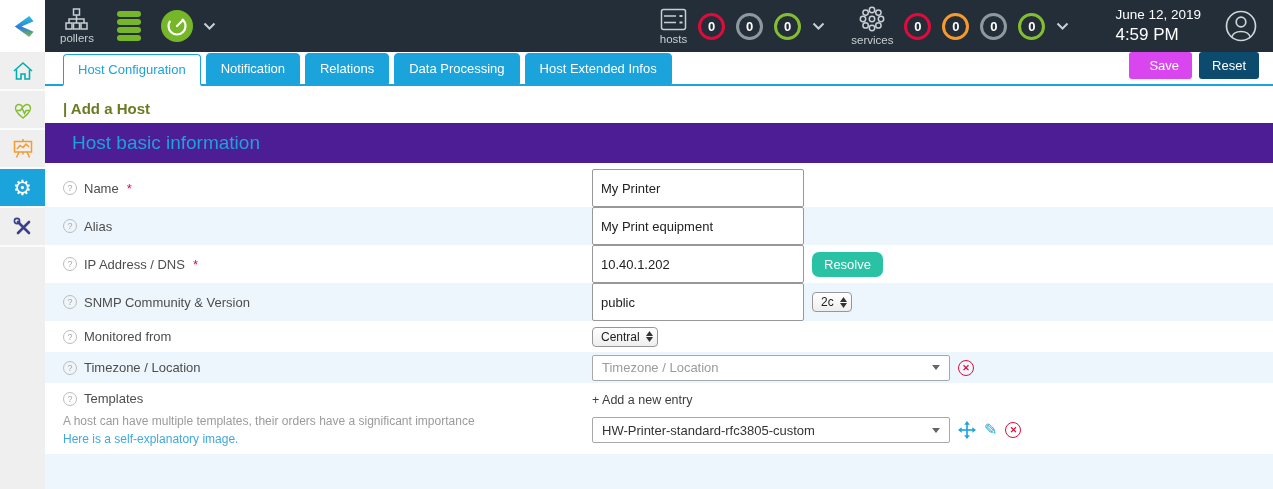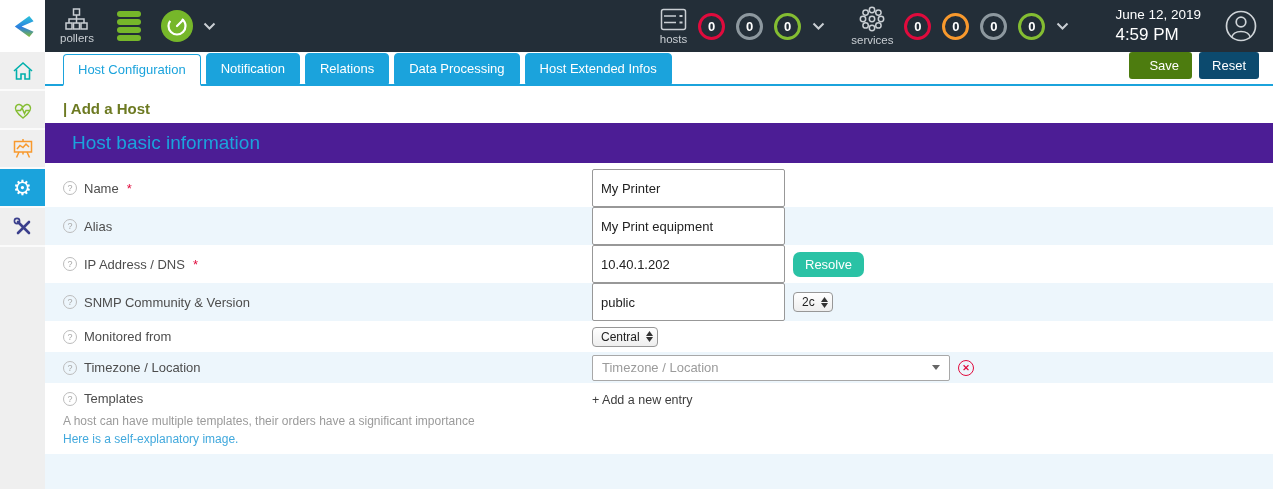--- a/index.html
+++ b/index.html
@@ -41,37 +41,37 @@
   .breadcrumb span { cursor:pointer; }
   .breadcrumb .sep { margin:0 6px; cursor:default; }
 
   .tabbar { display:flex; align-items:flex-end; padding:0 14px 0 18px; border-bottom:2px solid #1ba3dc; }
   .tab { font-size:13px; padding:7px 14px; margin-right:5px; border-radius:4px 4px 0 0;
          background:#1ba3dc; color:#fff; border:1px solid #1ba3dc; cursor:pointer; white-space:nowrap; }
   .tab.active { background:#fff; color:#1ba3dc; border:1px solid #1ba3dc; border-bottom:2px solid #fff; margin-bottom:-2px; }
   .tab-actions { margin-left:auto; display:flex; gap:7px; padding-bottom:5px; }
   .btn { border:none; border-radius:3px; color:#fff; font-size:13px; padding:6px 13px; cursor:pointer;
          font-family:"Liberation Sans", sans-serif; }
-  .btn-save { background:#4d7c0f;padding-left:20px; }
+  .btn-save { background:#d946ef;padding-left:20px; }
   .btn-reset { background:#0c4a6e; }
 
   .page-title { margin:14px 0 6px 18px; font-size:15px; font-weight:600; color:#6d7a22; }
   .section-band { background:#4c1d95; color:#1ba3dc; font-size:19px; padding:9px 27px; margin-top:4px; }
 
   .form { margin-top:6px; }
   .row { display:flex; align-items:center; min-height:36px; padding-left:18px; font-size:13px; color:#4d4d4d; }
   .row.short { min-height:31px; }
   .row.r-blue { background:#edf6fc; }
   .lbl { flex:0 0 529px; display:flex; align-items:center; gap:7px; }
   .ctl { display:flex; align-items:center; gap:8px; }
   .help { width:14px; height:14px; border:1px solid #bcbcbc; border-radius:50%; color:#a8a8a8;
           font-size:9px; display:inline-flex; align-items:center; justify-content:center; flex:0 0 14px; cursor:pointer; }
   .req { color:#e00b3d; margin-left:1px; }
 
-  .txt { width:193px; height:25px; border:1px solid #989898; border-radius:2px; padding:18px 8px;
+  .txt { width:212px; height:25px; border:1px solid #989898; border-radius:2px; padding:18px 8px;
          font-size:13px; color:#222; font-family:"Liberation Sans", sans-serif; background:#fff; }
 
   .btn-resolve { background:#2ac2a5; border-radius:7px; padding:5px 12px; font-size:13px; }
 
   .mini-select { display:inline-flex; align-items:center; gap:6px; border:1px solid #979797; border-radius:4px;
                  background:linear-gradient(#ffffff,#eeeeee); padding:2px 4px 2px 8px; font-size:12px; color:#222;
                  cursor:pointer; }
   .spin { display:flex; flex-direction:column; gap:1px; }
 
   .select2 { width:358px; height:26px; border:1px solid #a8a8a8; border-radius:2px; background:#fff;
@@ -360,20 +360,38 @@
         <div class="tpl-lbl">
           <div class="head">
             <span class="help">?</span>
             <span>Templates</span>
           </div>
           <div class="tpl-hint">A host can have multiple templates, their orders have a significant importance</div>
           <div class="tpl-link">Here is a self-explanatory image.</div>
         </div>
         <div class="tpl-ctl">
           <div class="add-entry">+ Add a new entry</div>
+          <div class="tpl-line">
+            <div class="select2">
+              <span class="val">HW-Printer-standard-rfc3805-custom</span>
+              <span class="s2-arrow"></span>
+            </div>
+            <span class="move-icon">
+              <svg width="18" height="18" viewBox="0 0 18 18" fill="#1ba3dc">
+                <rect x="8.2" y="3.2" width="1.6" height="11.6"></rect>
+                  <rect x="3.2" y="8.2" width="11.6" height="1.6"></rect>
+                <polygon points="9,0 11.8,3.7 6.2,3.7"></polygon>
+                  <polygon points="9,18 11.8,14.3 6.2,14.3"></polygon>
+                <polygon points="0,9 3.7,6.2 3.7,11.8"></polygon>
+                  <polygon points="18,9 14.3,6.2 14.3,11.8"></polygon>
+              </svg>
+            </span>
+            <span class="pencil-icon">✎</span>
+            <span class="del-icon"></span>
+          </div>
         </div>
       </div>
 
       <div class="row r-blue">
         
         
       </div>
 
     </div>
   </div>

